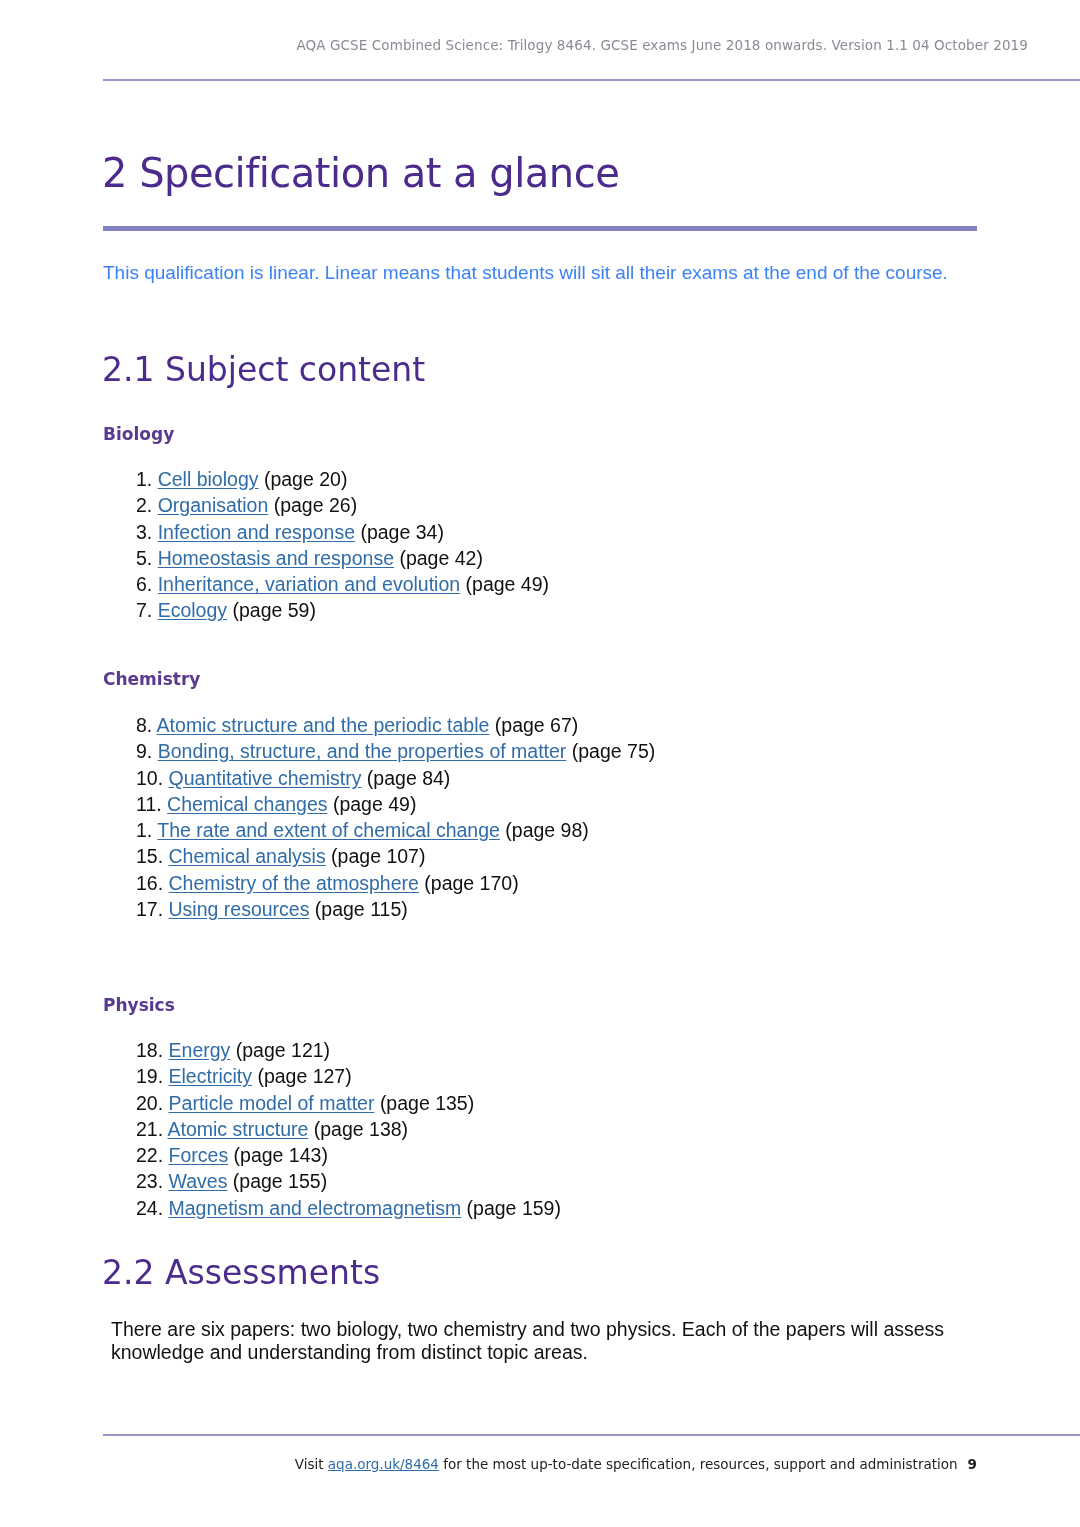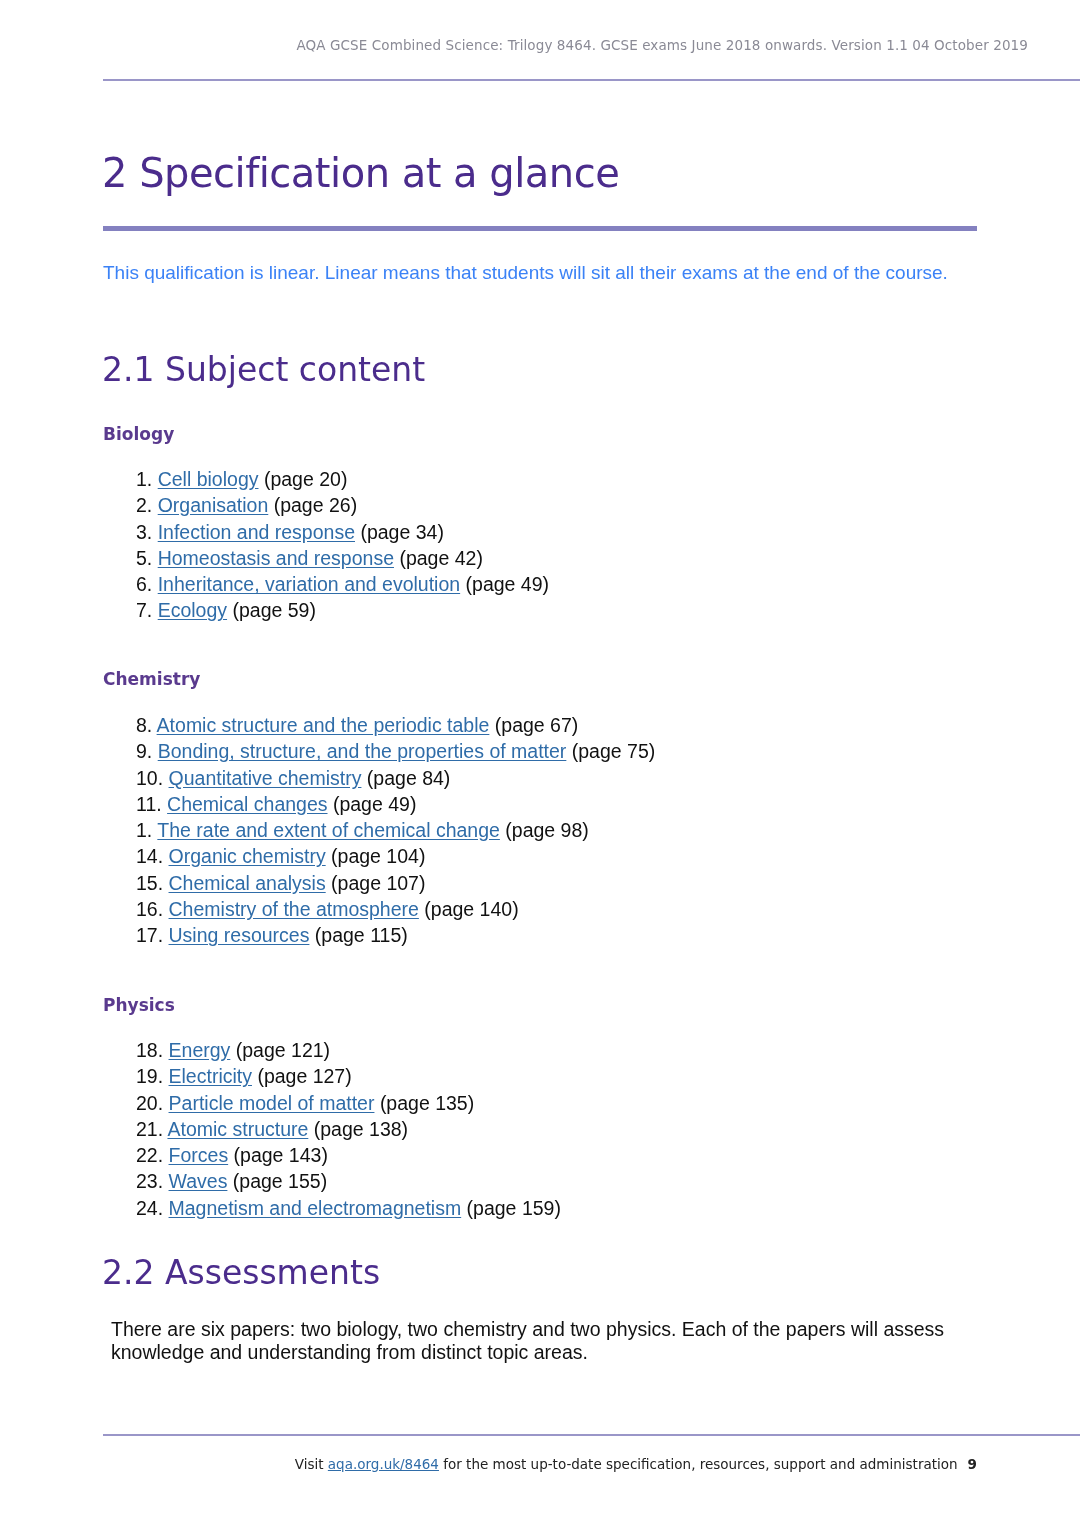--- a/index.html
+++ b/index.html
@@ -45,23 +45,22 @@
   <li><span class="num">7.</span> <a class="topic-link">Ecology</a> <span class="pg">(page 59)</span></li>
 </ol>
 
 <h3 class="h3" style="top:669px;">Chemistry</h3>
 <ol class="topics" style="top:704px;">
   <li><span class="num">8.</span> <a class="topic-link">Atomic structure and the periodic table</a> <span class="pg">(page 67)</span></li>
   <li><span class="num">9.</span> <a class="topic-link">Bonding, structure, and the properties of matter</a> <span class="pg">(page 75)</span></li>
   <li><span class="num">10.</span> <a class="topic-link">Quantitative chemistry</a> <span class="pg">(page 84)</span></li>
   <li><span class="num">11.</span> <a class="topic-link">Chemical changes</a> <span class="pg">(page 49)</span></li>
   <li><span class="num">1.</span> <a class="topic-link">The rate and extent of chemical change</a> <span class="pg">(page 98)</span></li>
-  <li><span class="num">14.</span> <a class="topic-link">Organic chemistry</a> <span class="pg">(page 104)</span></li>
   <li><span class="num">15.</span> <a class="topic-link">Chemical analysis</a> <span class="pg">(page 107)</span></li>
-  <li><span class="num">16.</span> <a class="topic-link">Chemistry of the atmosphere</a> <span class="pg">(page 140)</span></li>
+  <li><span class="num">16.</span> <a class="topic-link">Chemistry of the atmosphere</a> <span class="pg">(page 170)</span></li>
   <li><span class="num">17.</span> <a class="topic-link">Using resources</a> <span class="pg">(page 115)</span></li>
 </ol>
 
 <h3 class="h3" style="top:995px;">Physics</h3>
 <ol class="topics" style="top:1029px;">
   <li><span class="num">18.</span> <a class="topic-link">Energy</a> <span class="pg">(page 121)</span></li>
   <li><span class="num">19.</span> <a class="topic-link">Electricity</a> <span class="pg">(page 127)</span></li>
   <li><span class="num">20.</span> <a class="topic-link">Particle model of matter</a> <span class="pg">(page 135)</span></li>
   <li><span class="num">21.</span> <a class="topic-link">Atomic structure</a> <span class="pg">(page 138)</span></li>
   <li><span class="num">22.</span> <a class="topic-link">Forces</a> <span class="pg">(page 143)</span></li>

